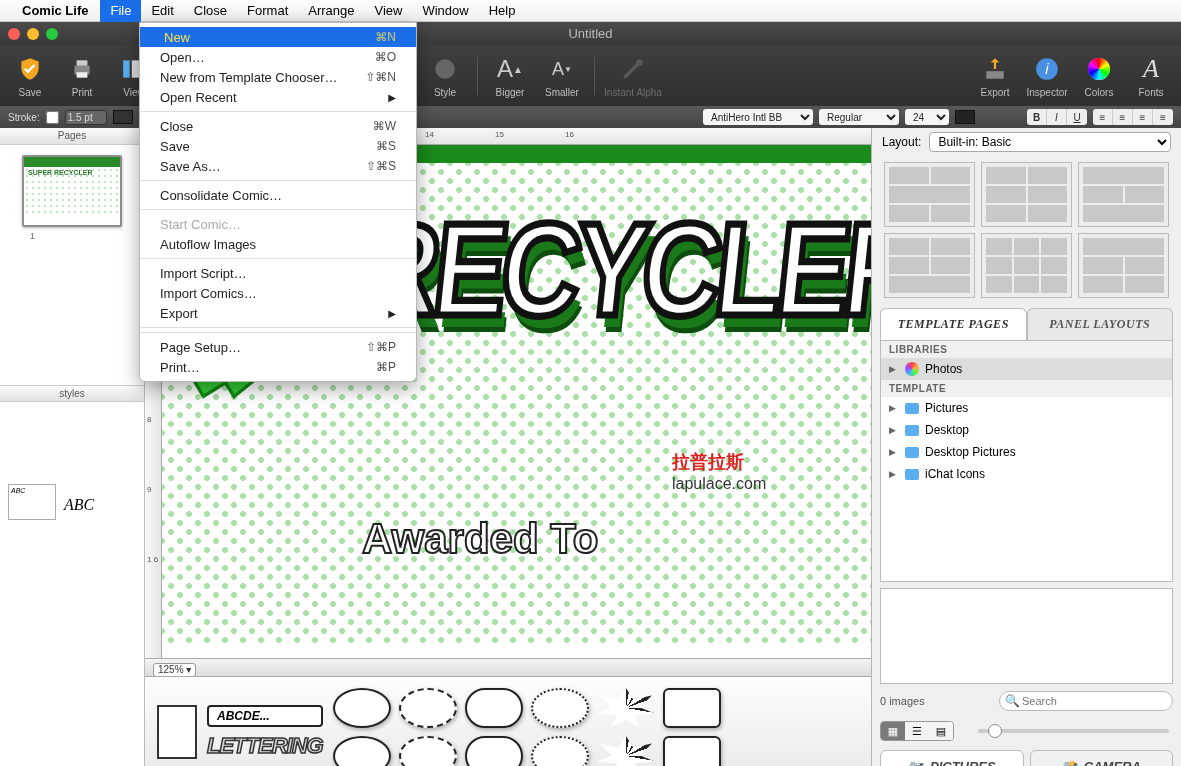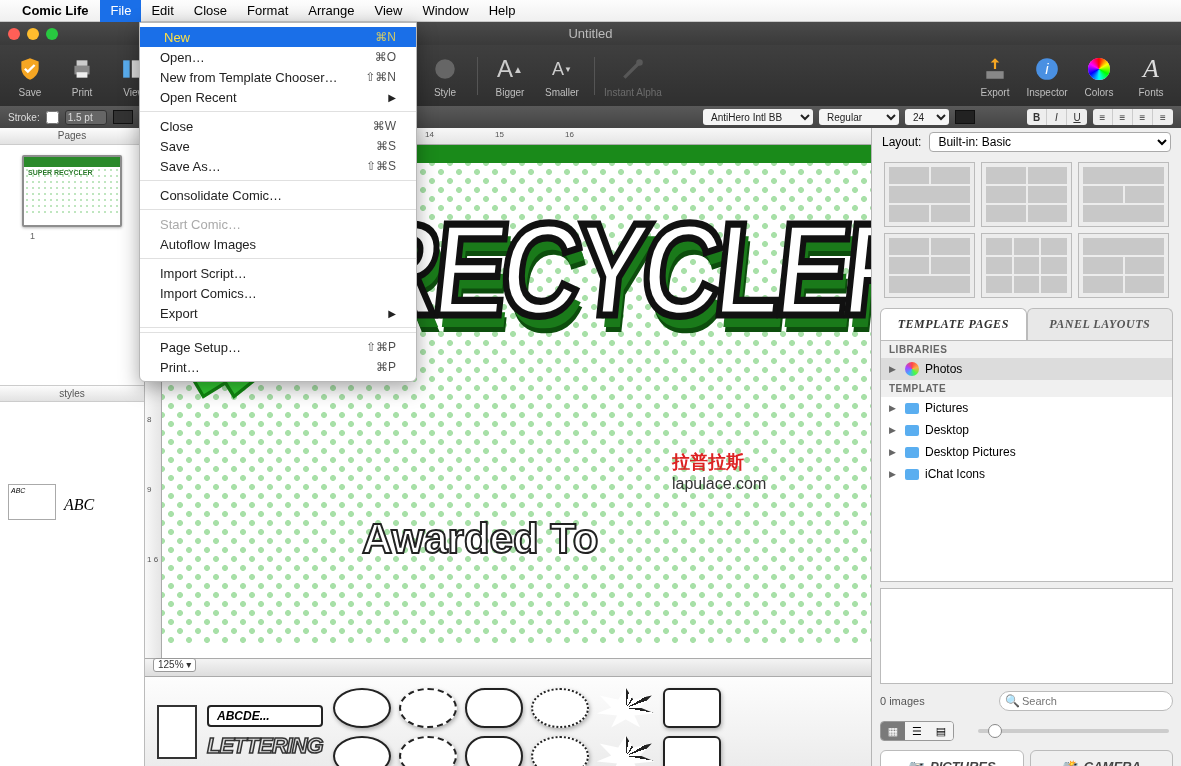--- a/index.html
+++ b/index.html
@@ -65,21 +65,21 @@
 .page { flex:1; background:#fff; position:relative; overflow:hidden;}
 .greenbar { position:absolute; top:0; left:0; right:0; height:18px; background:#1a8a1a;}
 .dots { position:absolute; top:18px; left:0; right:0; height:480px; background:radial-gradient(circle,#a8e0a8 22%,transparent 24%) 0 0/18px 18px, radial-gradient(circle,#a8e0a8 22%,transparent 24%) 9px 9px/18px 18px, #fff;}
 .bigtitle { position:absolute; top:60px; left:-40px; font-size:110px; font-weight:900; color:#fff;
   -webkit-text-stroke:6px #111; letter-spacing:-6px; transform:skewX(-6deg) scaleY(1.2);
   text-shadow: 6px 10px 0 #1a7a1a, 8px 14px 0 #0d4d0d; font-family:Impact,sans-serif;}
 .recycle { position:absolute; top:90px; left:-30px; width:170px; height:170px;}
 .awarded { position:absolute; top:370px; left:200px; font-size:42px; font-weight:800; color:#fff; -webkit-text-stroke:2px #222; font-family:Impact,sans-serif;}
 .watermark1{ position:absolute; top:305px; left:510px; color:#d22; font-size:18px; font-weight:bold; font-family:"SimSun",serif;}
 .watermark2{ position:absolute; top:330px; left:510px; color:#333; font-size:16px;}
-.zoombar { height:18px; background:linear-gradient(#f4f4f4,#ddd); border-top:1px solid #aaa; font-size:10px; padding:4px 8px; display:flex; align-items:flex-end; color:#333;}
+.zoombar { height:18px; background:linear-gradient(#f4f4f4,#ddd); border-top:1px solid #aaa; font-size:10px; padding:4px 8px; display:flex; align-items:flex-start; color:#333;}
 .zoombar .zcombo{ background:#fff; border:1px solid #999; border-radius:3px; padding:0 4px; height:14px; font-size:10px;}
 
 
 .tray { height:110px; background:linear-gradient(#fdfdfd,#e8e8e8); border-top:1px solid #aaa; display:flex; align-items:center; padding:6px 12px; gap:10px; overflow:hidden;}
 .panel-sample{ width:40px; height:54px; border:2px solid #333; background:#fff;}
 .lettering-col{ display:flex; flex-direction:column; gap:6px;}
 .abcde{ border:2px solid #222; border-radius:4px; padding:2px 8px; font-size:12px; font-style:italic; font-weight:bold; background:#fff;}
 .lettering{ font-size:22px; font-weight:900; font-style:italic; color:#ddd; -webkit-text-stroke:1.5px #333; letter-spacing:-1px; font-family:Impact,sans-serif;}
 .balloon { width:58px; height:40px; border:2px solid #222; border-radius:50%; background:#fff; position:relative; filter:drop-shadow(1px 2px 2px rgba(0,0,0,.3));}
 .balloon.rect{ border-radius:6px;}

